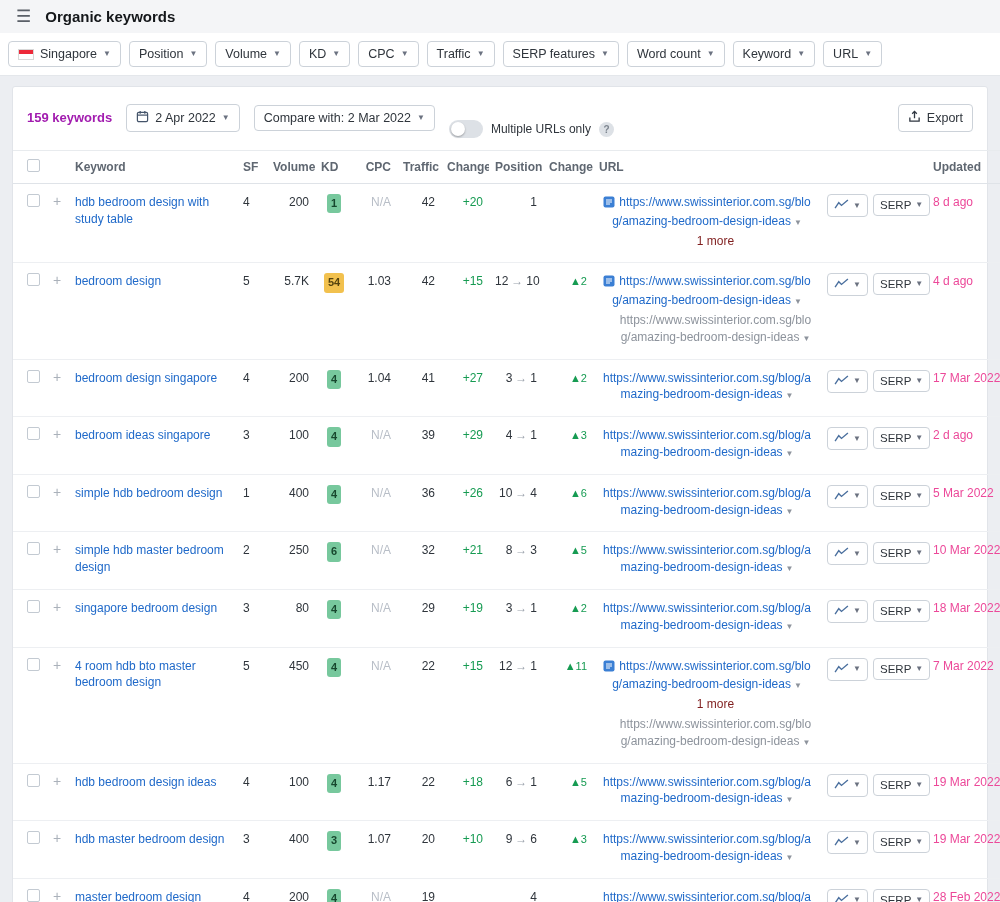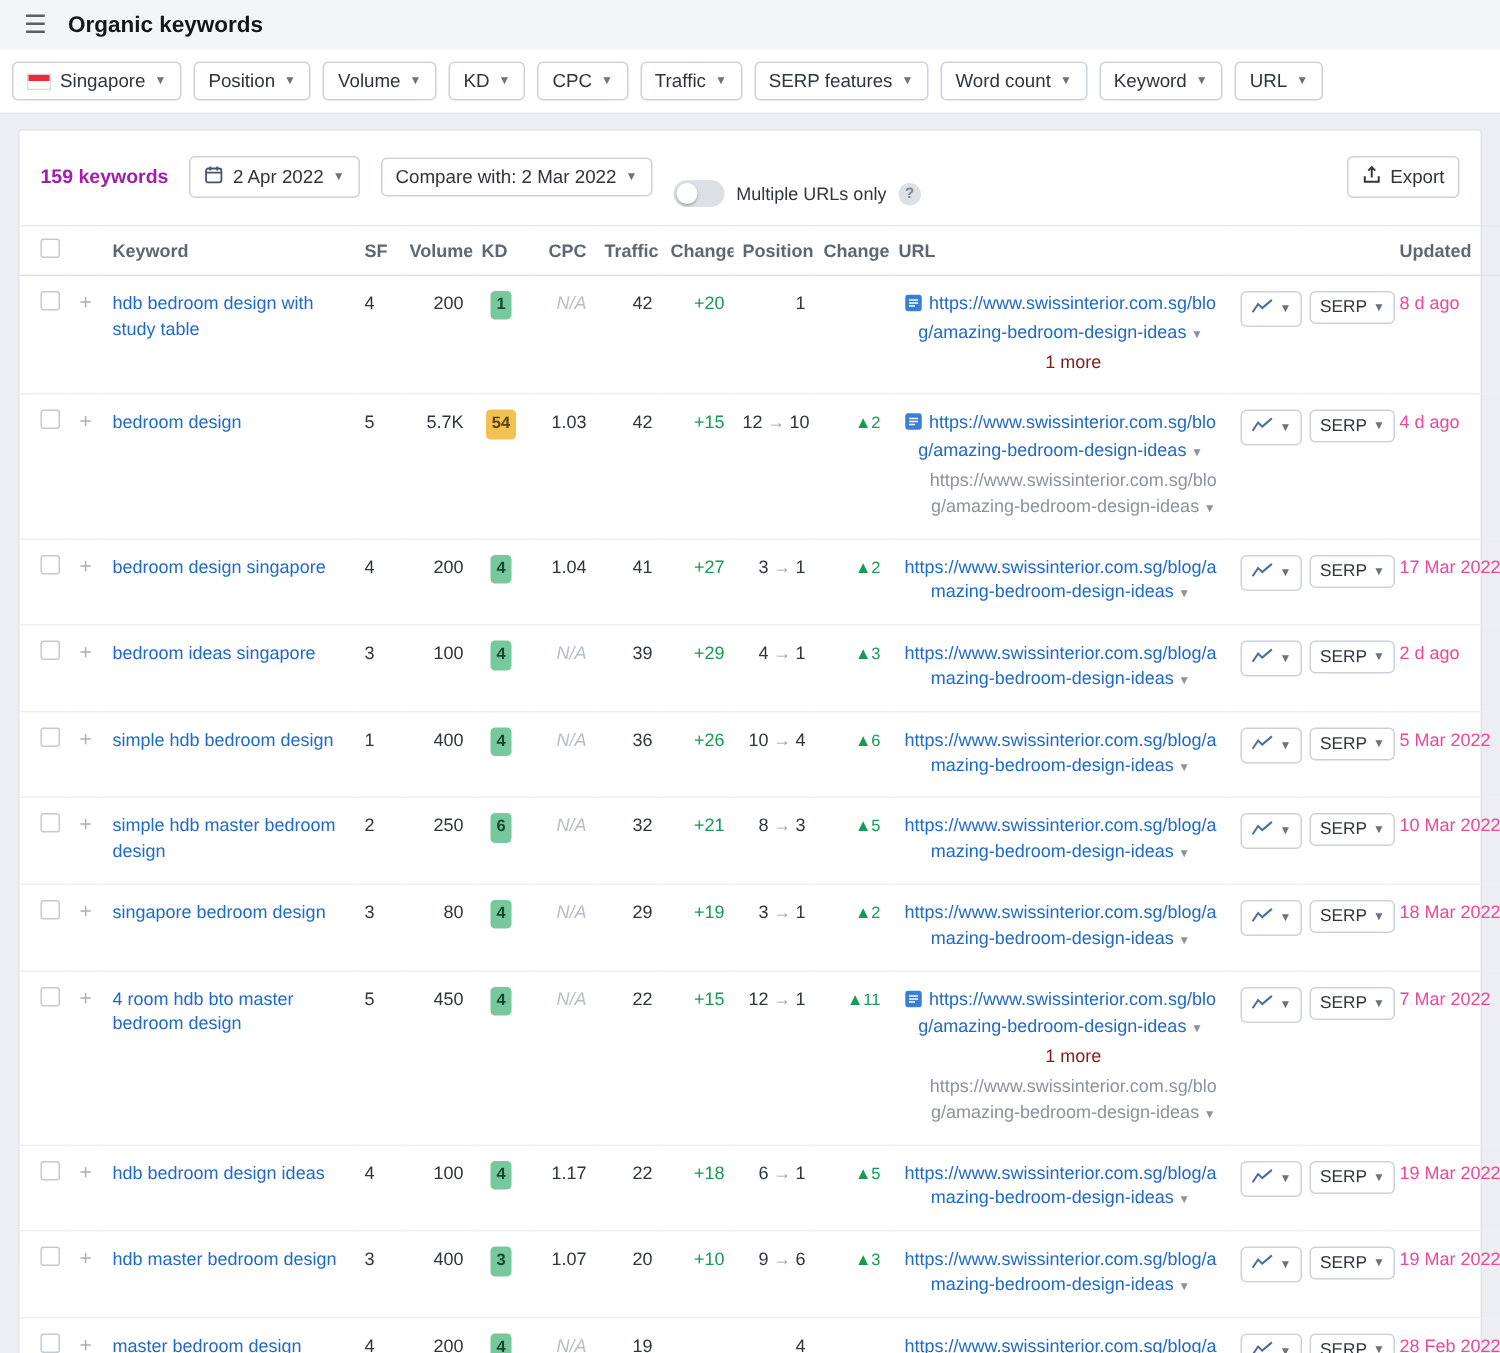--- a/index.html
+++ b/index.html
@@ -83,21 +83,21 @@
   }
   .plus { color:#aab1ba; font-size:14px; cursor:pointer; line-height:1; }
 
   .kw { color:var(--link); cursor:pointer; }
   .badge {
     display:inline-block; min-width:14px; padding:2px 4px;
     border-radius:3px; font-size:11px; text-align:center; font-weight:bold;
   }
   .badge.easy { background:var(--kd-easy-bg); color:var(--kd-easy-text); }
   .badge.medium { background:var(--kd-medium-bg); color:var(--kd-medium-text); }
-  .na { color:var(--na);font-style:italic; }
+  .na { color:var(--na); }
   .green { color:var(--positive);margin-top:47px; }
   .pchange { color:var(--positive); font-size:11px; white-space:nowrap; }
   .pos-arrow { color:#9aa1ab; padding:0 3px; }
 
   .url-line { margin-bottom:3px;text-align:center; }
   .url-line.indent { padding-left:17px; }
   .pages-icon { display:inline-block; margin-right:4px; vertical-align:-2px; }
   .url-link { color:var(--link); word-break:break-all; cursor:pointer; }
   .url-secondary { color:#8d939c; word-break:break-all; cursor:pointer; }
   .url-more { color:#7f1d1d; cursor:pointer; }

